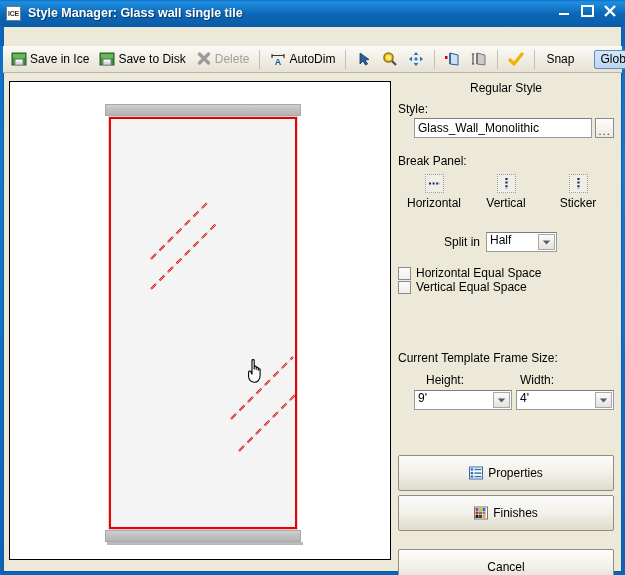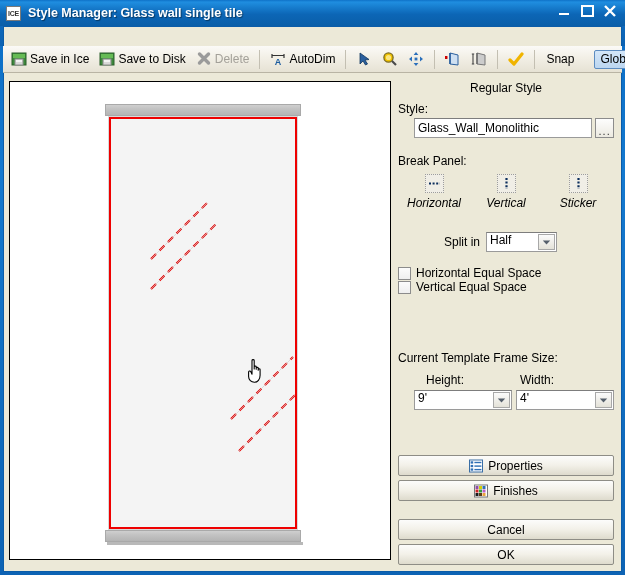--- a/index.html
+++ b/index.html
@@ -240,21 +240,20 @@
     background: linear-gradient(to bottom, #fcfcfc, #efefef);
     display: flex; align-items: center; justify-content: center;
     cursor: default;
     flex: 0 0 auto;
   }
   .chkbox svg { display: block; }
 
   .break-row {
     display: flex;
     margin-top: 6px;
-    font-style: italic;
   }
   .break-item {
     width: 62px;
     display: flex;
     flex-direction: column;
     align-items: center;
     cursor: default;
   }
   .break-glyph {
     width: 19px; height: 19px;
@@ -281,21 +280,21 @@
     position: absolute;
     right: 1px; top: 1px;
     width: 17px; height: 16px;
     background: linear-gradient(to bottom, #fbfbfb, #e4e2d8);
     border: 1px solid #a8a8a8;
     display: flex; align-items: center; justify-content: center;
   }
   .combo-arrow svg { display: block; }
 
   .pushbtn {
-    height: 21px;
+    height: 36px;
     border: 1px solid #8e8d86;
     border-radius: 2px;
     background: linear-gradient(to bottom, #fcfcfb 0%, #f3f1e9 48%, #dedbcd 100%);
     display: flex;
     align-items: center;
     justify-content: center;
     gap: 5px;
     font-size: 12px;
     cursor: default;
     width: 100%;

